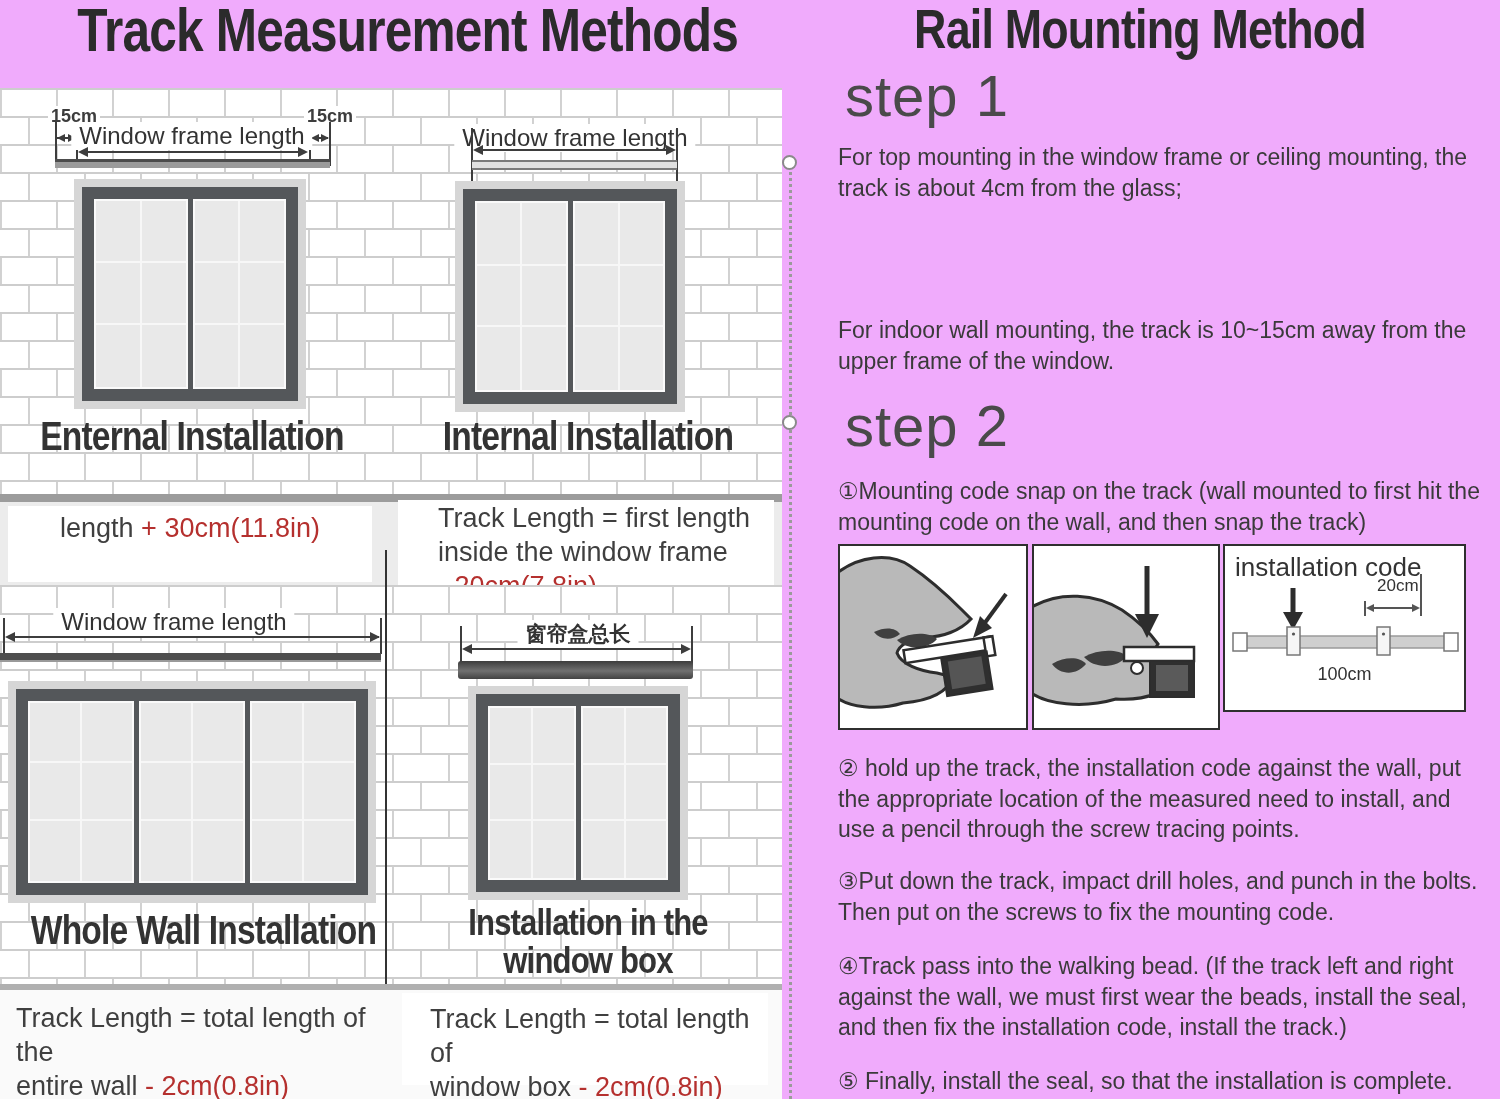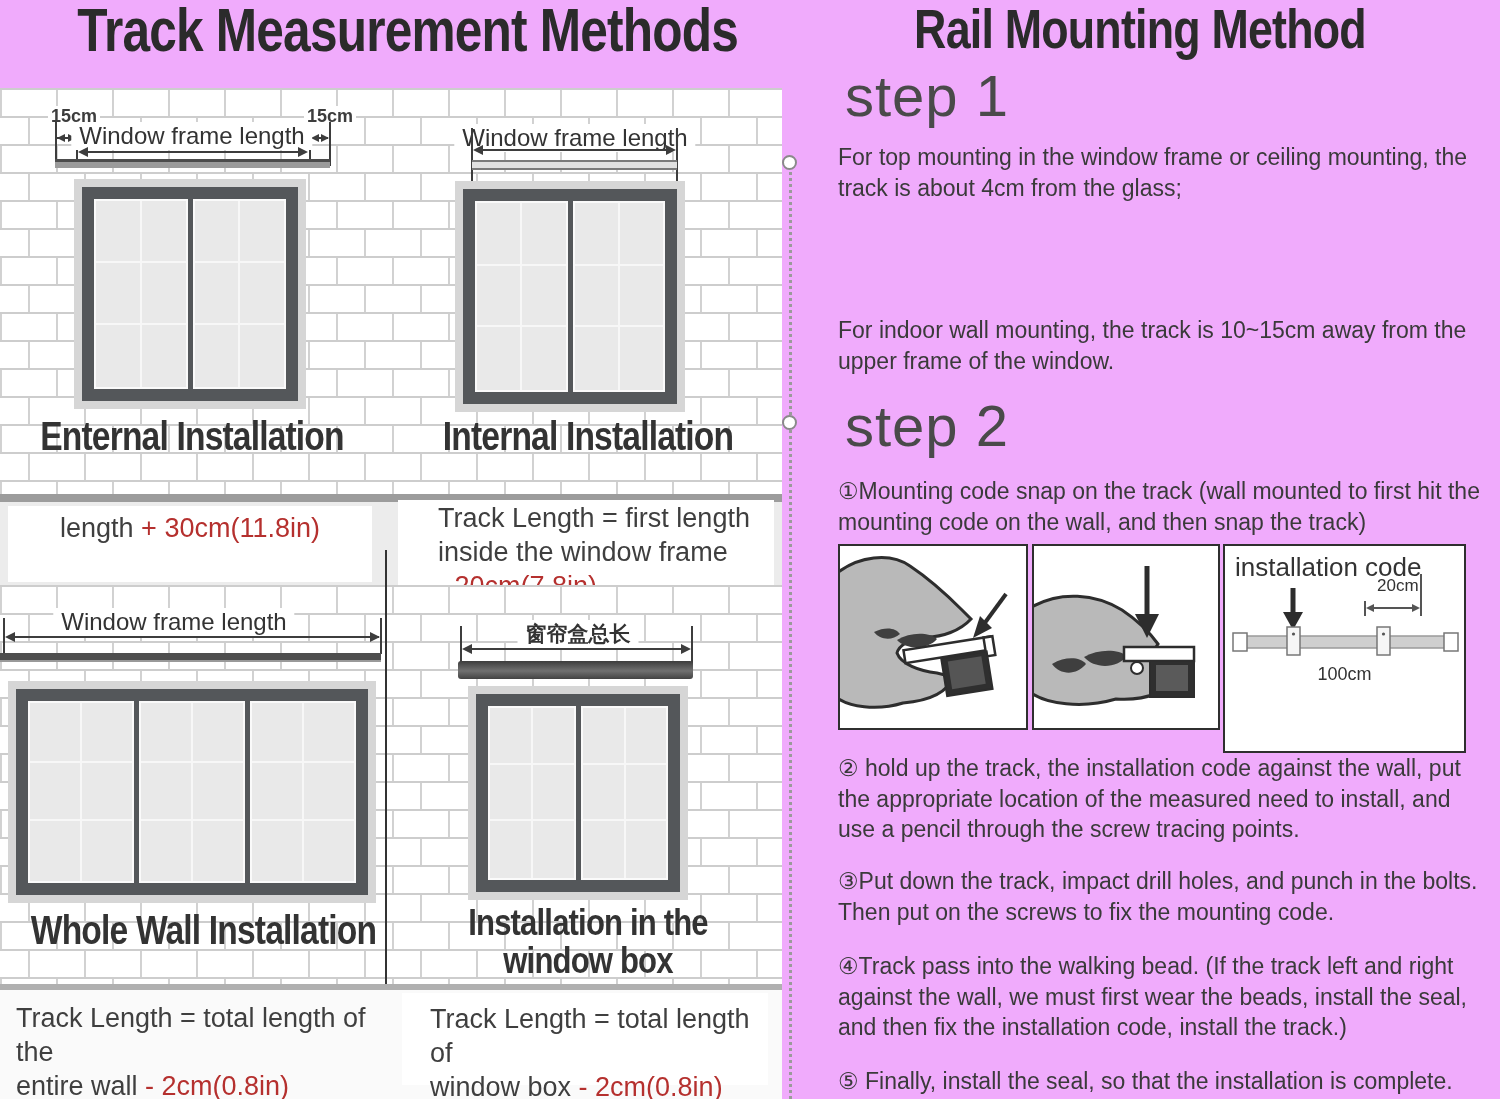--- a/index.html
+++ b/index.html
@@ -234,21 +234,21 @@
       <path d="M18 118 C 32 110 46 111 52 118 C 42 130 26 129 18 118 Z" fill="#3f3f3f"></path>
       <rect x="90" y="101" width="70" height="14" fill="#ffffff" stroke="#2d2d2d" stroke-width="2.5"></rect>
       <circle cx="103" cy="122" r="6" fill="#ffffff" stroke="#2d2d2d" stroke-width="2"></circle>
       <rect x="116" y="115" width="44" height="36" fill="#2f2f2f" stroke="#2d2d2d" stroke-width="2"></rect>
       <rect x="122" y="119" width="32" height="26" fill="#5a5a5a"></rect>
       <line x1="113" y1="20" x2="113" y2="70" stroke="#2d2d2d" stroke-width="5"></line>
       <polygon points="101,68 125,68 113,92" fill="#2d2d2d"></polygon>
     </svg>
   </div>
 
-  <div class="figbox" style="left:1223px;top:544px;width:243px;height:209px;">
+  <div class="figbox" style="left:1223px;top:544px;width:243px;height:168px;">
     <svg width="239" height="182" viewBox="0 0 239 182" style="position:absolute;left:0;top:0;">
       <line x1="68" y1="42" x2="68" y2="68" stroke="#2d2d2d" stroke-width="5"></line>
       <polygon points="58,66 78,66 68,84" fill="#2d2d2d"></polygon>
       <line x1="140" y1="55" x2="140" y2="70" stroke="#555" stroke-width="2"></line>
       <line x1="196" y1="28" x2="196" y2="70" stroke="#555" stroke-width="2"></line>
       <line x1="144" y1="62" x2="192" y2="62" stroke="#555" stroke-width="2"></line>
       <polygon points="141,62 149,58 149,66" fill="#555"></polygon>
       <polygon points="195,62 187,58 187,66" fill="#555"></polygon>
       <rect x="14" y="90" width="213" height="12" fill="#cfcfcf" stroke="#9a9a9a" stroke-width="1.5"></rect>
       <rect x="8" y="87" width="14" height="18" fill="#ffffff" stroke="#777" stroke-width="1.5"></rect>

